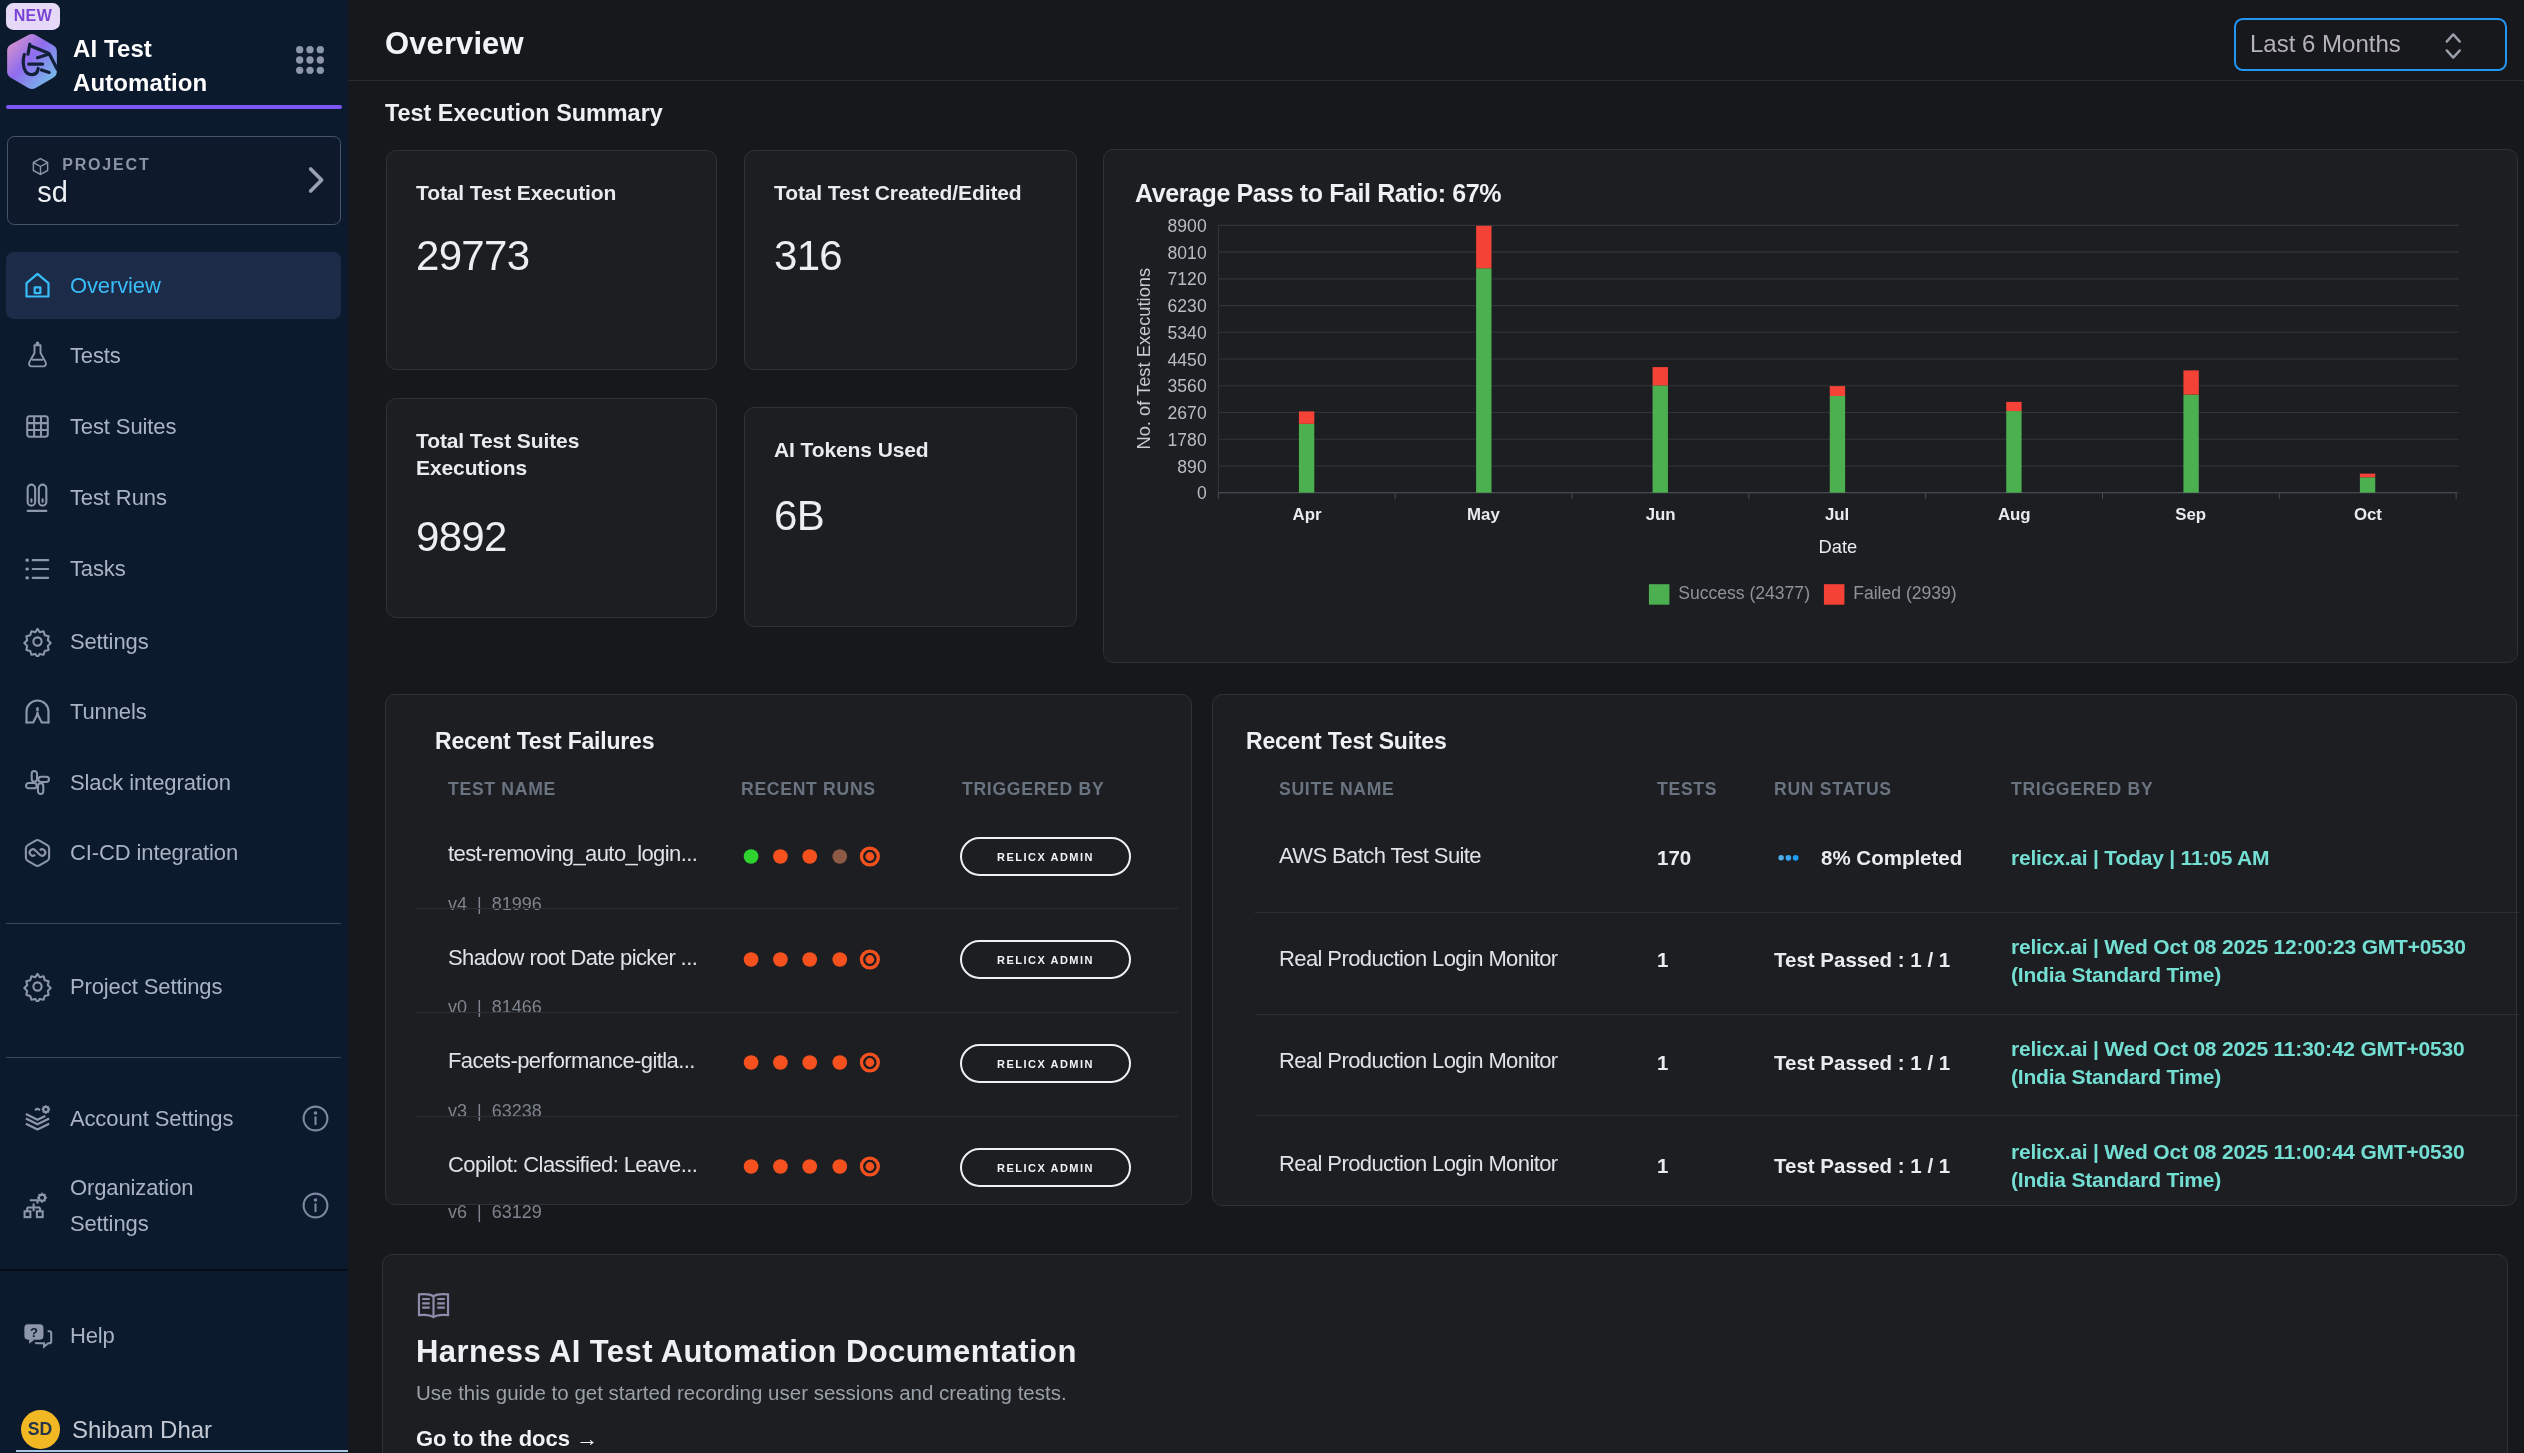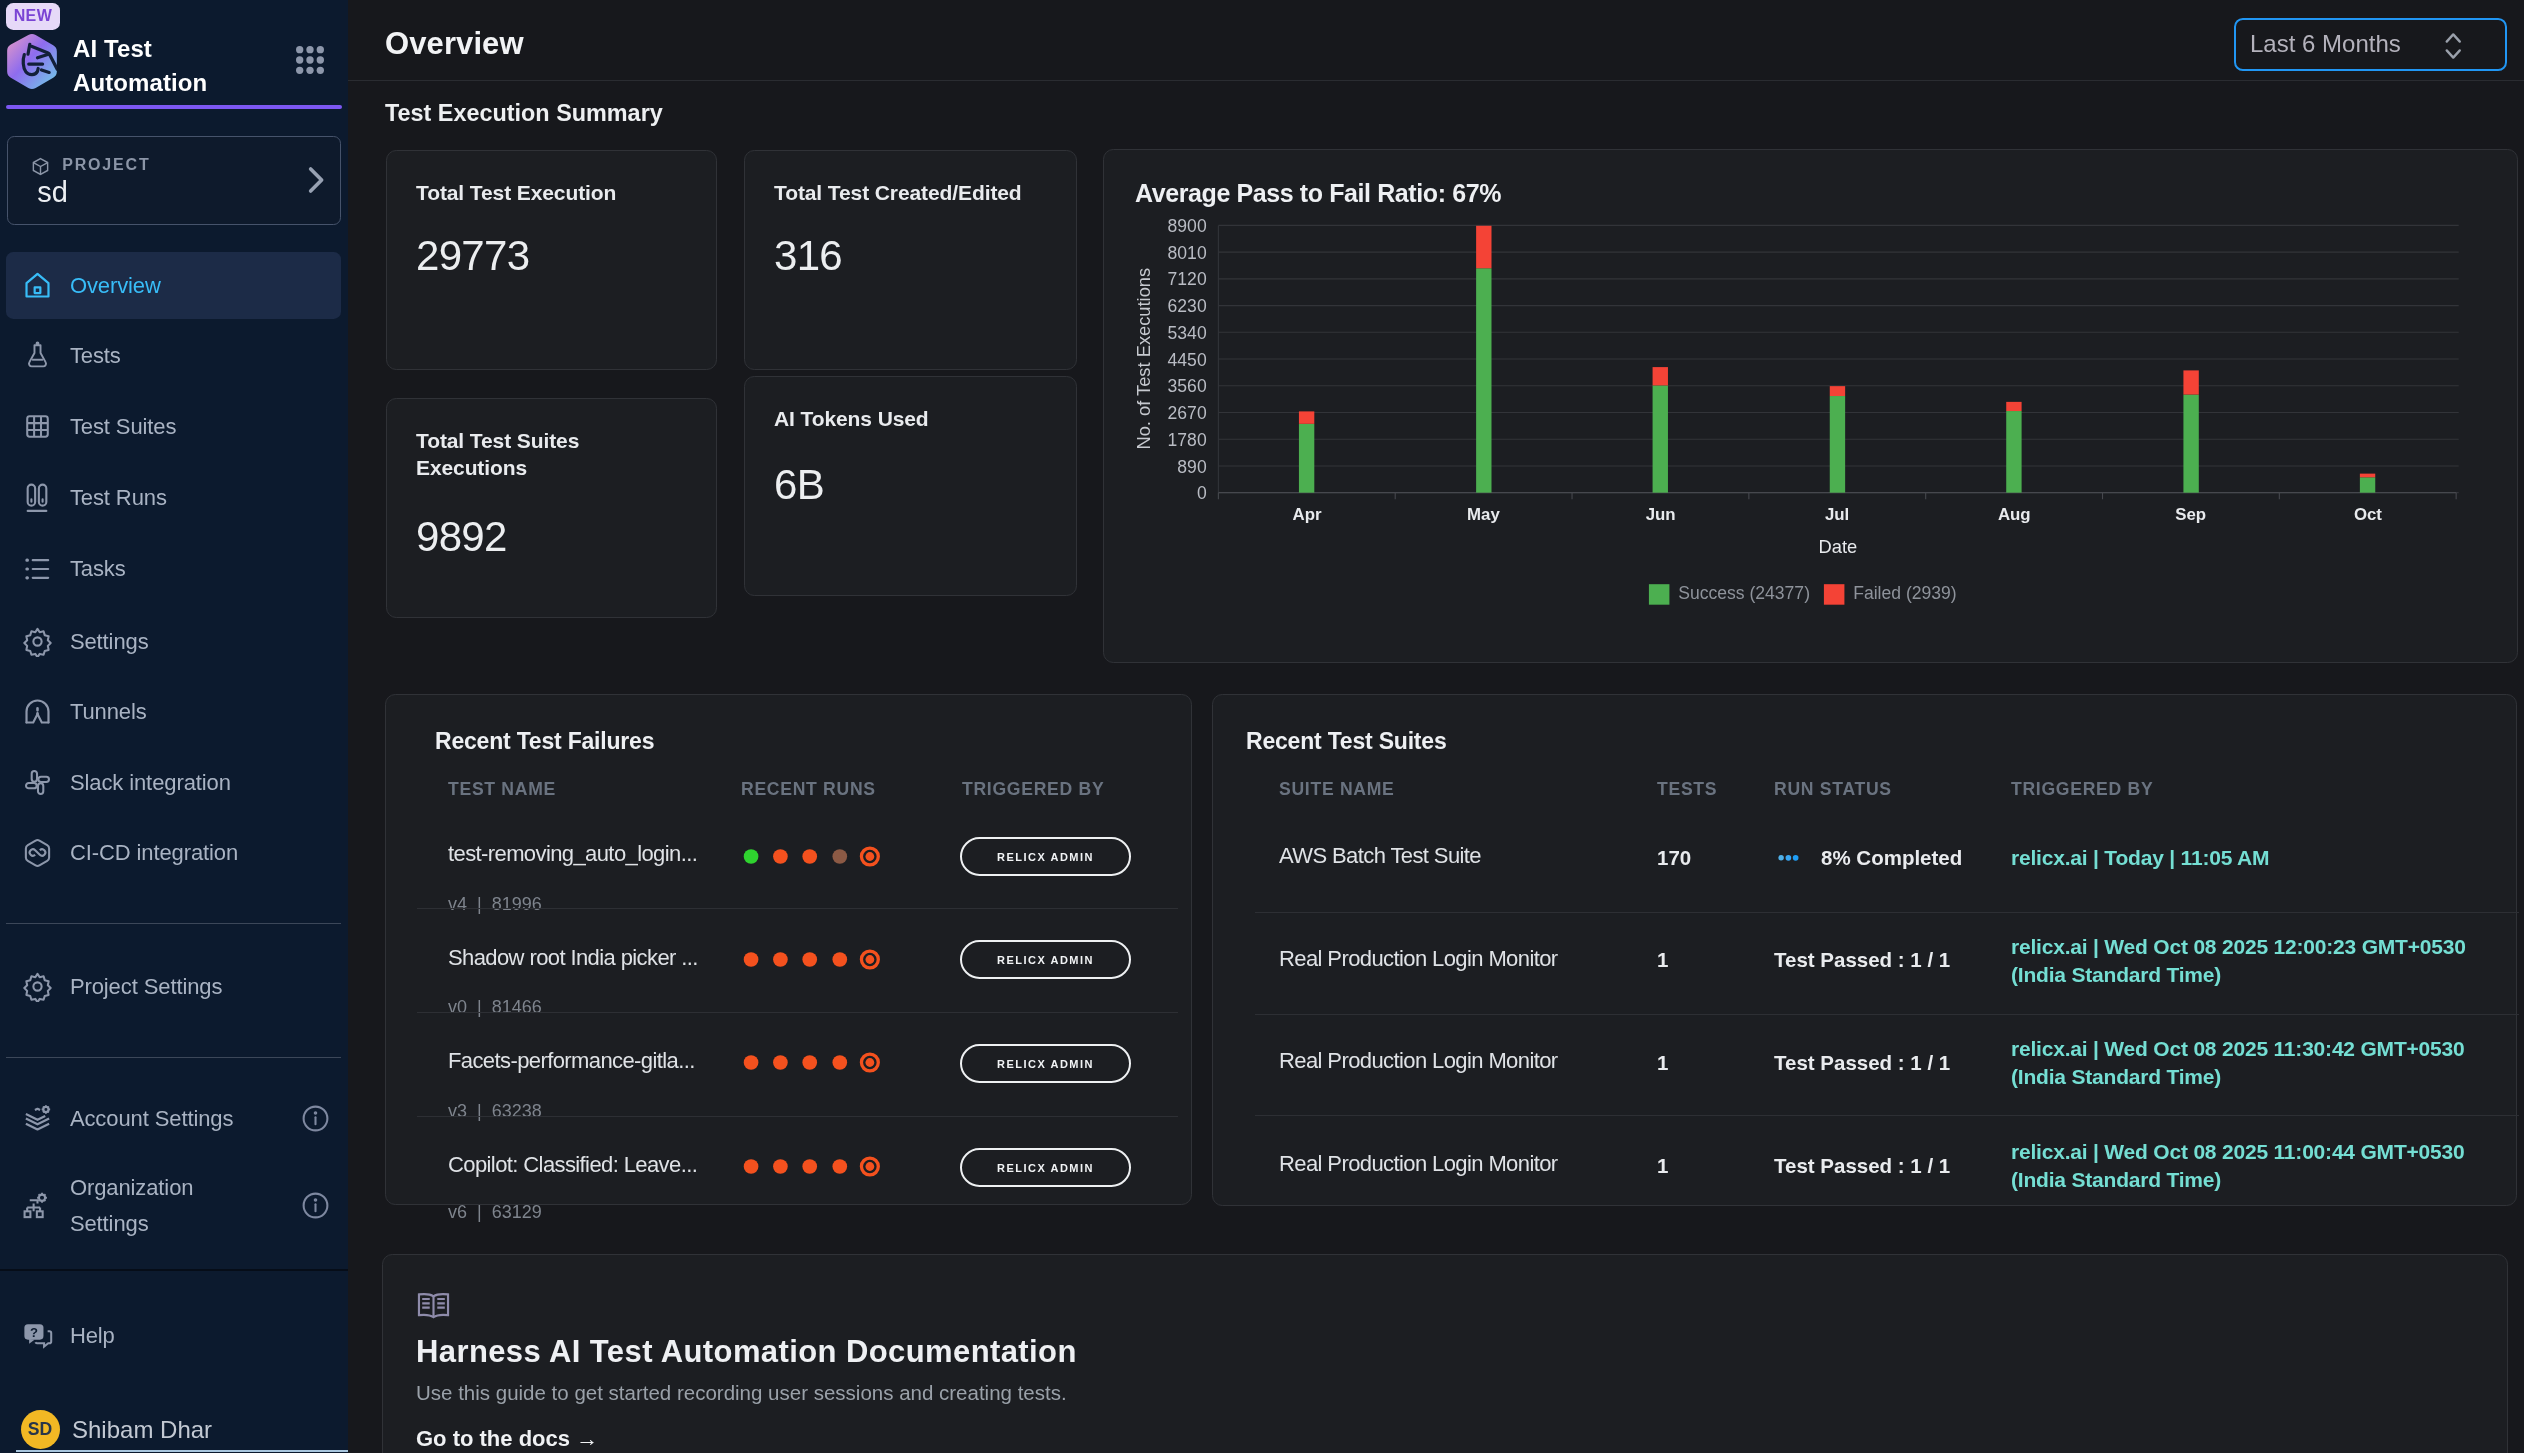--- a/index.html
+++ b/index.html
@@ -252,21 +252,21 @@
     <div class="stat-v" style="top:81px">29773</div>
   </div>
   <div class="card" style="left:396px;top:150px;width:333px;height:220px">
     <div class="stat-t">Total Test Created/Edited</div>
     <div class="stat-v" style="top:81px">316</div>
   </div>
   <div class="card" style="left:38px;top:398px;width:331px;height:220px">
     <div class="stat-t">Total Test Suites<br>Executions</div>
     <div class="stat-v" style="top:114px">9892</div>
   </div>
-  <div class="card" style="left:396px;top:376px;width:333px;height:220px">
+  <div class="card" style="left:396px;top:407px;width:333px;height:220px">
     <div class="stat-t">AI Tokens Used</div>
     <div class="stat-v" style="top:84px">6B</div>
   </div>
 
   <div class="card" id="chartcard" style="left:755px;top:149px;width:1415px;height:514px">
     <div style="position:absolute;left:31px;top:29px;font-size:25px;font-weight:bold;color:#eef0f3;letter-spacing:-0.4px">Average Pass to Fail Ratio: 67%</div>
     <svg width="1412" height="514" viewBox="0 0 1928 702" style="position:absolute;left:0;top:0">
 
       <g stroke="#323439" stroke-width="1.5">
         <line x1="156" y1="103" x2="1850" y2="103"></line>
@@ -357,21 +357,21 @@
       <circle cx="11" cy="21" r="10" fill="#2fd32f"></circle>
       <circle cx="51" cy="21" r="10" fill="#f4511e"></circle>
       <circle cx="91" cy="21" r="10" fill="#f4511e"></circle>
       <circle cx="132" cy="21" r="10" fill="#8c5a45"></circle>
       <circle cx="173" cy="21" r="11.5" fill="none" stroke="#f4511e" stroke-width="4.5"></circle>
       <circle cx="173" cy="21" r="6" fill="#f4511e"></circle>
     </svg>
     <div class="pill" style="left:574px;top:142px">RELICX ADMIN</div>
     <div class="rowsep" style="left:31px;top:213px;width:761px"></div>
 
-    <div class="cell" style="left:62px;top:250px">Shadow root India picker ...</div>
+    <div class="cell" style="left:62px;top:250px">Shadow root Date picker ...</div>
     <div class="subcell" style="left:62px;top:286px">v0&nbsp; | &nbsp;81466</div>
     <svg style="position:absolute;left:357px;top:249px" width="143" height="31" viewBox="0 0 195 42">
       <circle cx="11" cy="21" r="10" fill="#f4511e"></circle>
       <circle cx="51" cy="21" r="10" fill="#f4511e"></circle>
       <circle cx="91" cy="21" r="10" fill="#f4511e"></circle>
       <circle cx="132" cy="21" r="10" fill="#f4511e"></circle>
       <circle cx="173" cy="21" r="11.5" fill="none" stroke="#f4511e" stroke-width="4.5"></circle>
       <circle cx="173" cy="21" r="6" fill="#f4511e"></circle>
     </svg>
     <div class="pill" style="left:574px;top:245px">RELICX ADMIN</div>

